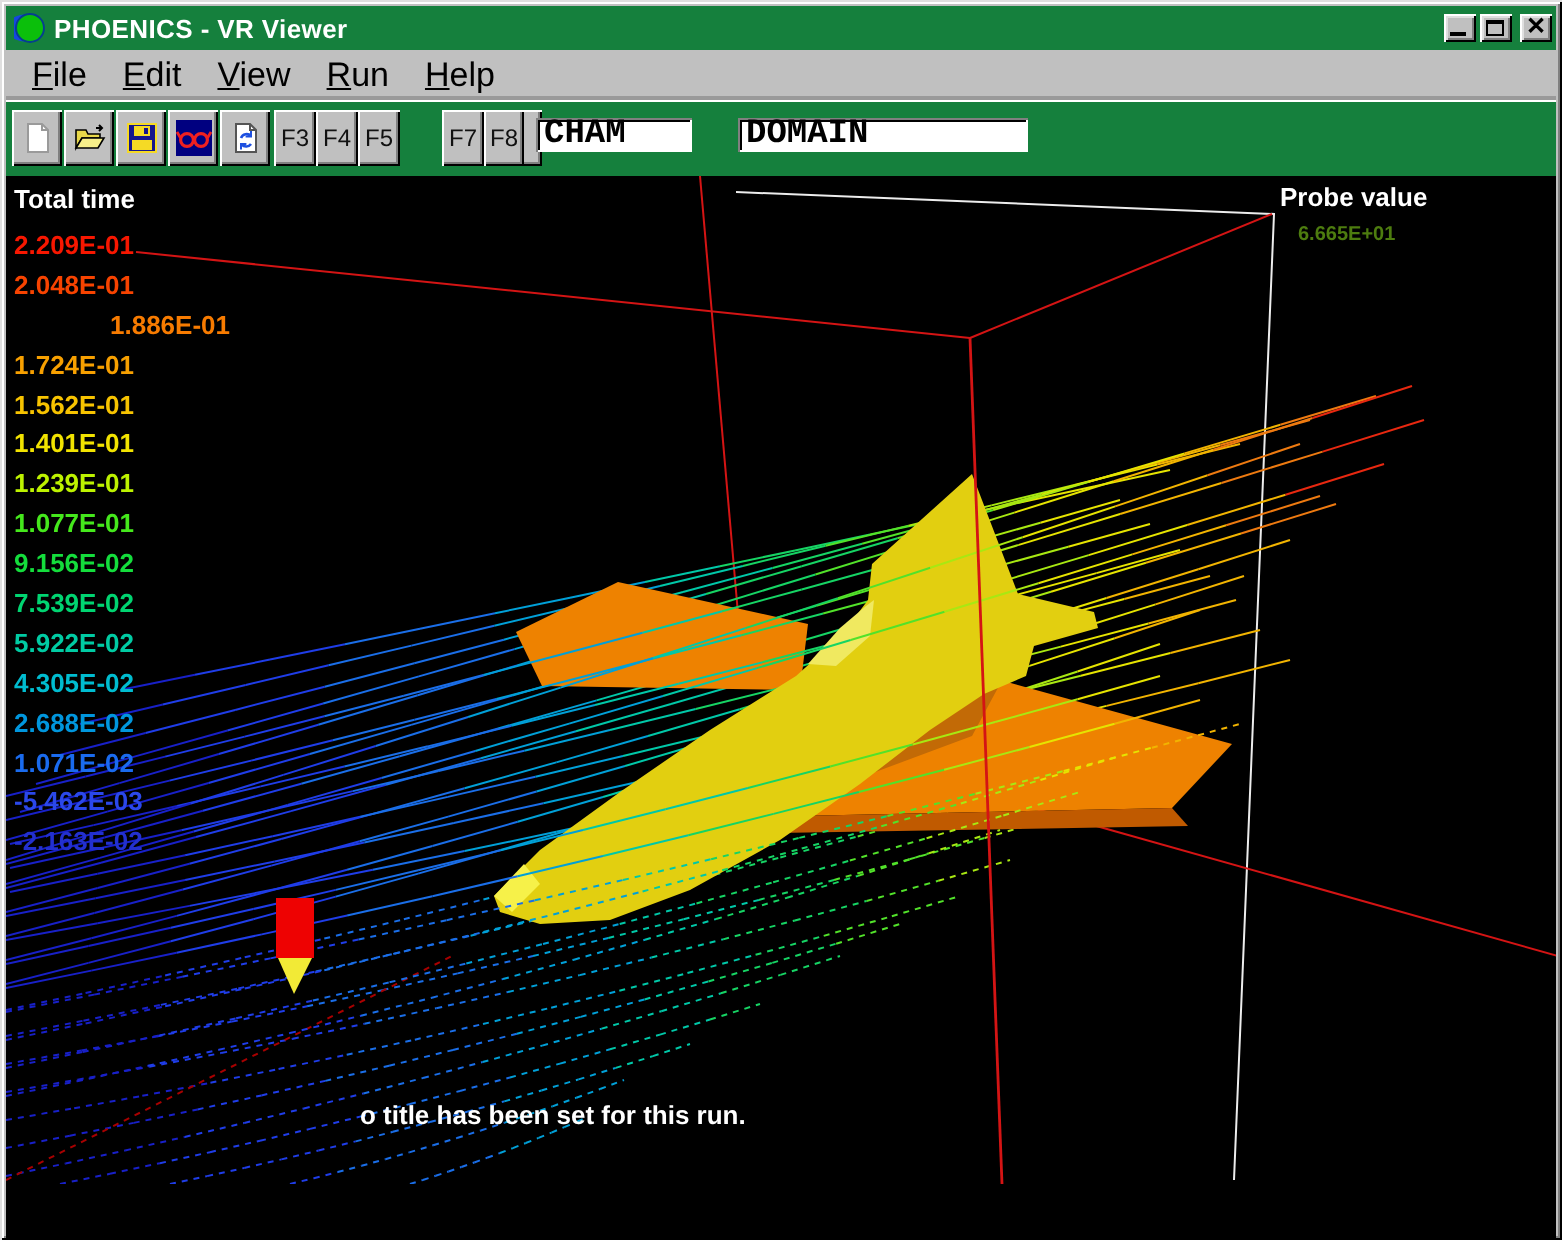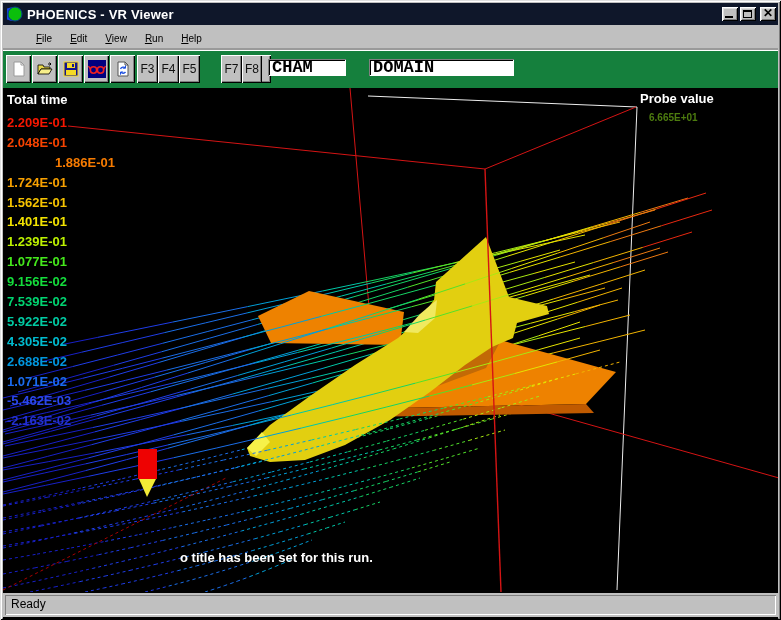--- a/index.html
+++ b/index.html
@@ -1,31 +1,31 @@
 <!DOCTYPE html>
 <html><head>
 <meta charset="utf-8">
 <style>
   html,body{margin:0;padding:0;background:#555;}
   *{box-sizing:border-box;font-family:"Liberation Sans",sans-serif;}
   .window{position:relative;width:781px;height:620px;background:#c0c0c0;
     box-shadow:inset 1px 1px 0 #dfdfdf,inset -1px -1px 0 #000,inset 2px 2px 0 #fff,inset -2px -2px 0 #808080;}
-  .titlebar{position:absolute;left:3px;top:3px;width:775px;height:22px;background:#0f172a;
+  .titlebar{position:absolute;left:3px;top:3px;width:775px;height:22px;background:#15803d;
     display:flex;align-items:center;padding:0 2px;}
   .titlebar .app-icon{width:16px;height:16px;margin:0 4px 0 2px;}
   .titlebar .title{color:#fff;font-weight:bold;font-size:13px;letter-spacing:.2px;flex:1;white-space:nowrap;}
   .tb-btn{width:16px;height:14px;background:#c0c0c0;margin-left:2px;position:relative;
     box-shadow:inset 1px 1px 0 #fff,inset -1px -1px 0 #000,inset 2px 2px 0 #dfdfdf,inset -2px -2px 0 #808080;}
   .tb-btn.close{margin-left:4px;}
   .glyph-min{position:absolute;left:3px;bottom:3px;width:8px;height:2px;background:#000;}
   .glyph-max{position:absolute;left:3px;top:3px;width:9px;height:8px;border:1px solid #000;border-top-width:2px;}
   .glyph-close{position:absolute;left:0;top:0;width:16px;height:13px;color:#000;font-size:12px;font-weight:bold;
     text-align:center;line-height:13px;}
   .menubar{position:absolute;left:3px;top:26px;width:775px;height:24px;background:#c0c0c0;
-    display:flex;align-items:center;padding-left:24px;font-size:10px;}
+    display:flex;align-items:center;padding-left:4px;font-size:17px;}
   .menu-item{padding:3px 9px;color:#000;}
   .menu-item u{text-decoration:underline;}
   .toolbar{position:absolute;left:3px;top:50px;width:775px;height:38px;background:#15803d;
     border-top:1px solid #fff;box-shadow:0 -2px 0 #9a9a9a;}
   .tool-btn{position:absolute;top:4px;height:28px;background:#c0c0c0;
     box-shadow:inset 1px 1px 0 #fff,inset -1px -1px 0 #000,inset -2px -2px 0 #808080;
     display:flex;align-items:center;justify-content:center;font-size:12px;color:#111;}
   .tool-field{position:absolute;top:8px;height:17px;background:#fff;border:0;
     box-shadow:inset 1px 1px 0 #808080,inset -1px -1px 0 #fff,inset 2px 2px 0 #000;
     font-family:"Liberation Mono",monospace;font-weight:bold;font-size:17px;padding:2px 4px;color:#000;}
@@ -708,17 +708,14 @@
       </div>
 
     <div class="probe">
       <div class="probe-label">Probe value</div>
       <div class="probe-value">6.665E+01</div>
     </div>
 
     <div class="run-message">o title has been set for this run.</div>
   </div>
 
-  <div class="statusbar">
-    <div class="status-panel">Ready</div>
-  </div>
 
 </div>
 
 </body></html>

